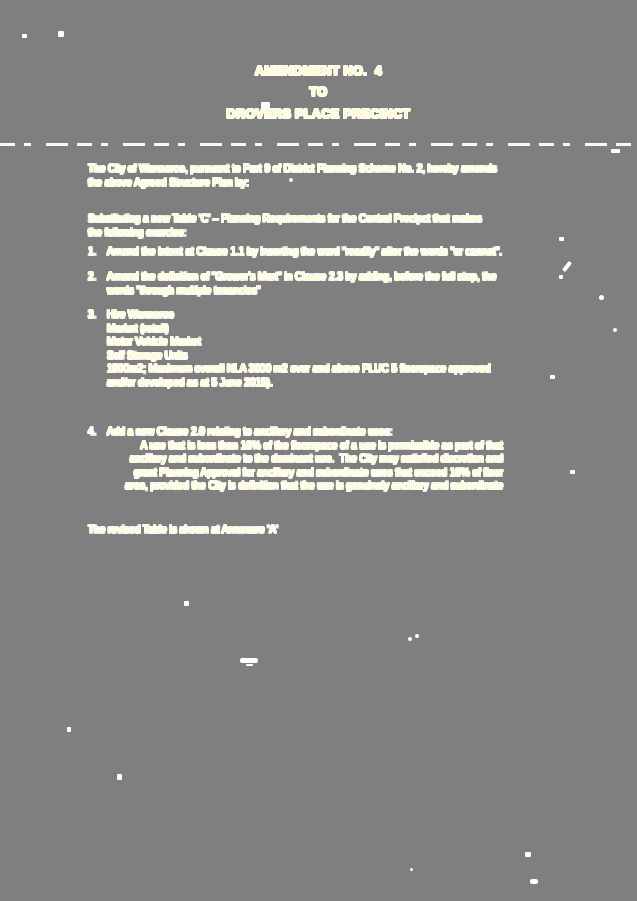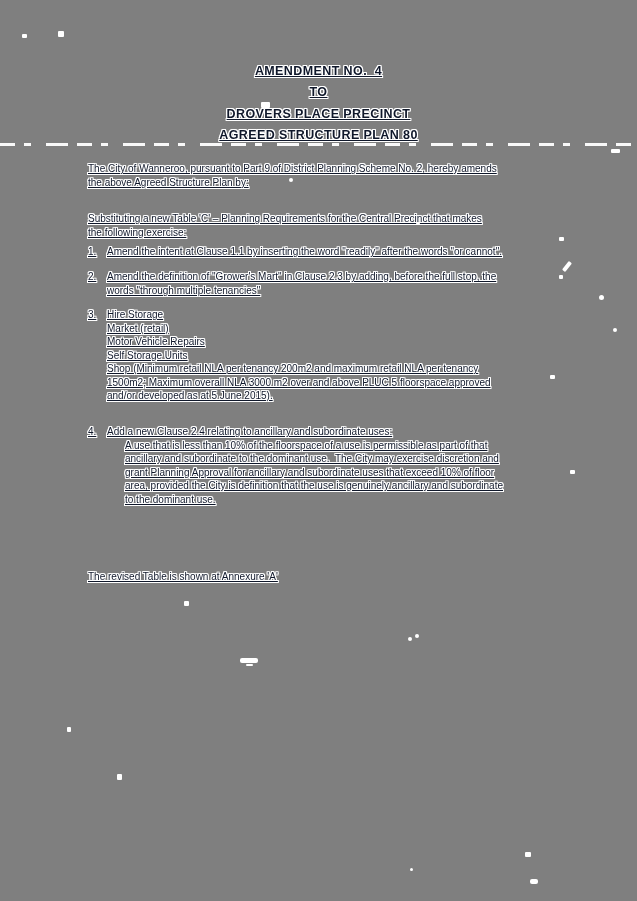--- a/index.html
+++ b/index.html
@@ -10,27 +10,26 @@
   }
   .page {
     position: relative;
     width: 637px; height: 901px;
     background: #7f7f7f;
     overflow: hidden;
     color: #26262f;
   }
   
   .ink {
-    color: #0f172a;
+    color: #fef9c3;
     text-shadow:
       -1px -1px 0 #ffffff, 0 -1px 0 #ffffff, 1px -1px 0 #ffffff,
       -1px  0  0 #ffffff,                    1px  0  0 #ffffff,
       -1px  1px 0 #ffffff, 0  1px 0 #ffffff, 1px  1px 0 #ffffff,
       0 0 1px #ffffff;
-    text-decoration: underline;
   }
   .title-block {
     position: absolute; left: 0; top: 61px; width: 637px;
     text-align: center;
     font-size: 12.5px; font-weight: 700; letter-spacing: 0.4px;
     line-height: 21.4px;
   }
   .title-block .line { white-space: pre; }
   .sep {
     position: absolute; left: 0; top: 143px; width: 637px; height: 2.6px;
@@ -41,36 +40,35 @@
         #ffffff 46px 68px, rgba(255,255,255,0) 68px 77px);
     opacity: 0.95;
   }
   .block {
     position: absolute; left: 88px;
     font-size: 10px; line-height: 13.5px; font-weight: 400;
   }
   .block .line { white-space: pre; }
   .item { display: flex; }
   .item .num { flex: 0 0 19px; white-space: pre; }
-  .clause { margin-left: 18px; }
+  .clause { margin-left: 18px; text-align: right; }
   .speck {
     position: absolute; background: #ffffff; border-radius: 1px;
   }
   .speck.round { border-radius: 50%; }
 </style>
 </head>
 <body>
 
 <div class="page">
 
   <header class="title-block ink">
     <div class="line">AMENDMENT NO.  4</div>
     <div class="line">TO</div>
     <div class="line">DROVERS PLACE PRECINCT</div>
-    <div class="line">AGREED STRUCTURE PLAN 80</div>
   </header>
 
   <div class="sep"></div>
 
   <main>
 
     <section class="block ink" style="top:162px">
       <div class="line">The City of Wanneroo, pursuant to Part 9 of District Planning Scheme No. 2, hereby amends</div>
       <div class="line">the above Agreed Structure Plan by:</div>
     </section>
@@ -91,45 +89,43 @@
       <span class="num">2.</span>
       <div class="itext">
         <div class="line">Amend the definition of "Grower's Mart" in Clause 2.3 by adding, before the full stop, the</div>
         <div class="line">words "through multiple tenancies"</div>
       </div>
     </section>
 
     <section class="block item ink" style="top:308px">
       <span class="num">3.</span>
       <div class="itext">
-        <div class="line">Hire Storage</div>
+        <div class="line">Hire Wanneroo</div>
         <div class="line">Market (retail)</div>
-        <div class="line">Motor Vehicle Repairs</div>
+        <div class="line">Motor Vehicle Market</div>
         <div class="line">Self Storage Units</div>
-        <div class="line">Shop (Minimum retail NLA per tenancy 200m2 and maximum retail NLA per tenancy</div>
         <div class="line">1500m2; Maximum overall NLA 3000 m2 over and above PLUC 5 floorspace approved</div>
         <div class="line">and/or developed as at 5 June 2015).</div>
       </div>
     </section>
 
     <section class="block item ink" style="top:425px">
       <span class="num">4.</span>
       <div class="itext">
-        <div class="line">Add a new Clause 2.4 relating to ancillary and subordinate uses:</div>
+        <div class="line">Add a new Clause 2.0 relating to ancillary and subordinate uses:</div>
         <div class="clause">
           <div class="line">A use that is less than 10% of the floorspace of a use is permissible as part of that</div>
-          <div class="line">ancillary and subordinate to the dominant use.  The City may exercise discretion and</div>
+          <div class="line">ancillary and subordinate to the dominant use.  The City may satisfied discretion and</div>
           <div class="line">grant Planning Approval for ancillary and subordinate uses that exceed 10% of floor</div>
           <div class="line">area, provided the City is definition that the use is genuinely ancillary and subordinate</div>
-          <div class="line">to the dominant use.</div>
         </div>
       </div>
     </section>
 
-    <section class="block ink" style="top:570px">
+    <section class="block ink" style="top:523px">
       <div class="line">The revised Table is shown at Annexure 'A'</div>
     </section>
 
   </main>
 
   <div class="speck" style="left:22px;top:34px;width:5px;height:4px"></div>
   <div class="speck" style="left:58px;top:31px;width:6px;height:6px"></div>
   <div class="speck" style="left:261px;top:102px;width:9px;height:6px"></div>
   <div class="speck" style="left:611px;top:149px;width:9px;height:4px"></div>
   <div class="speck round" style="left:289px;top:178px;width:4px;height:4px"></div>

